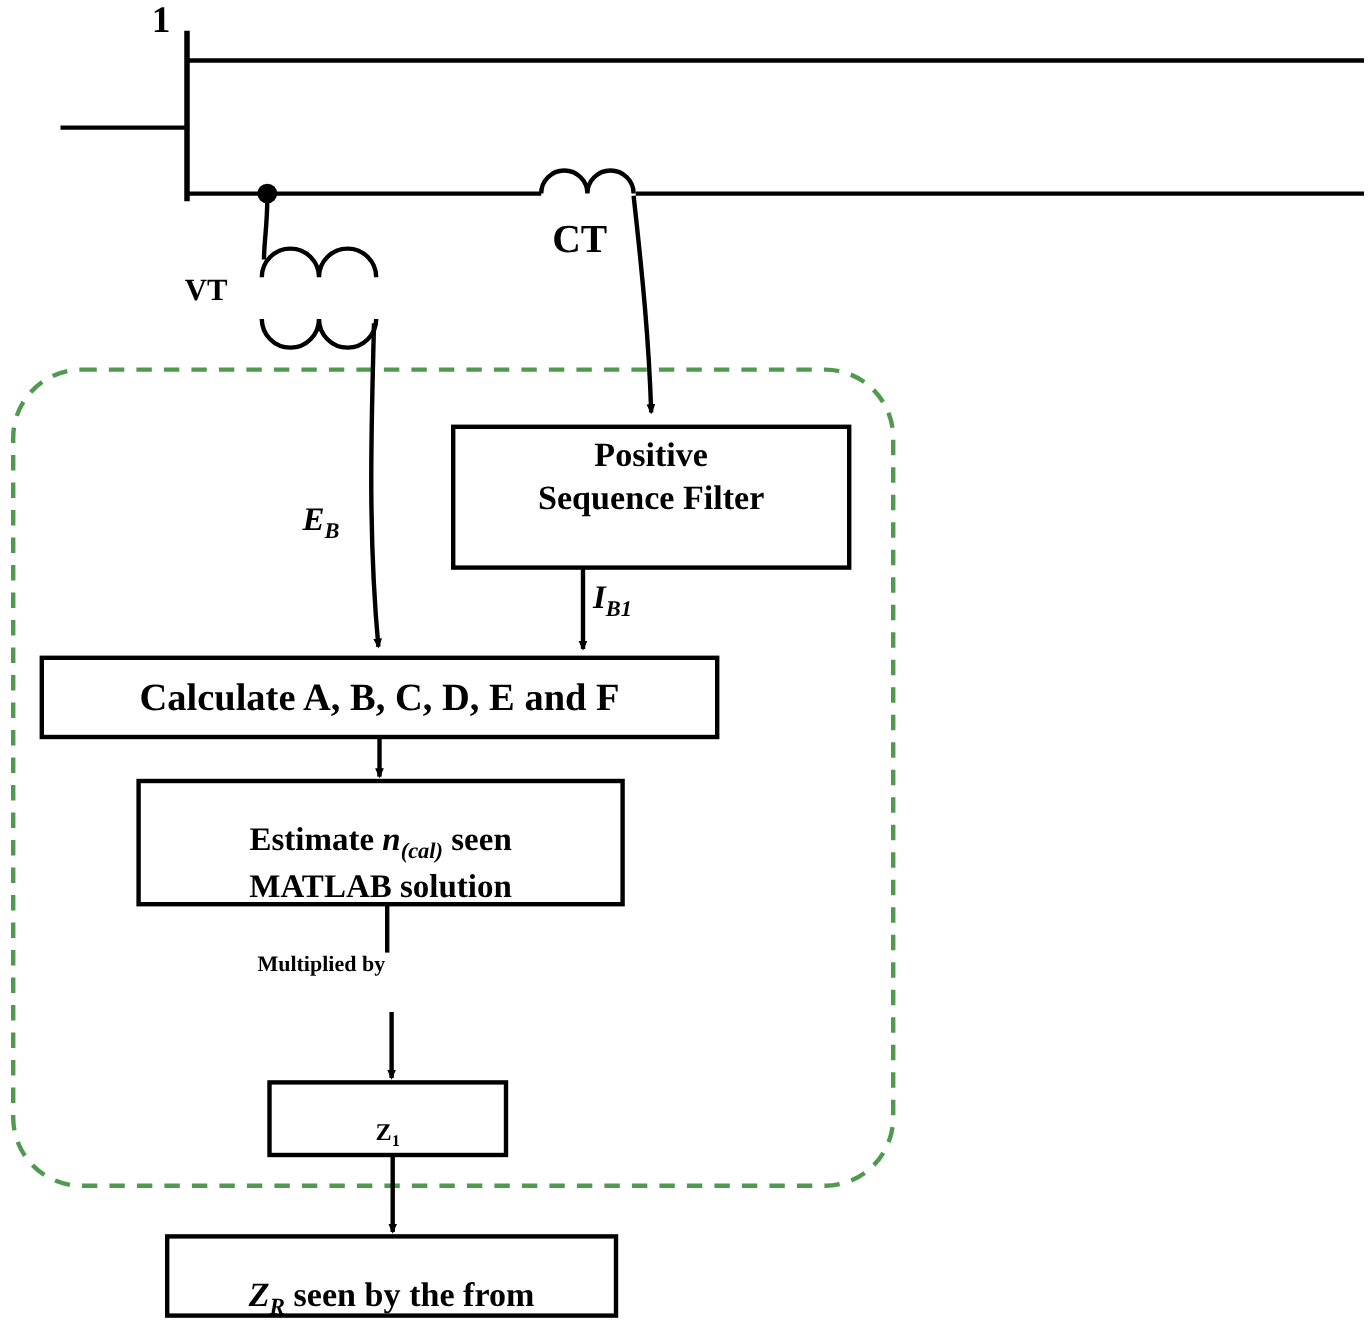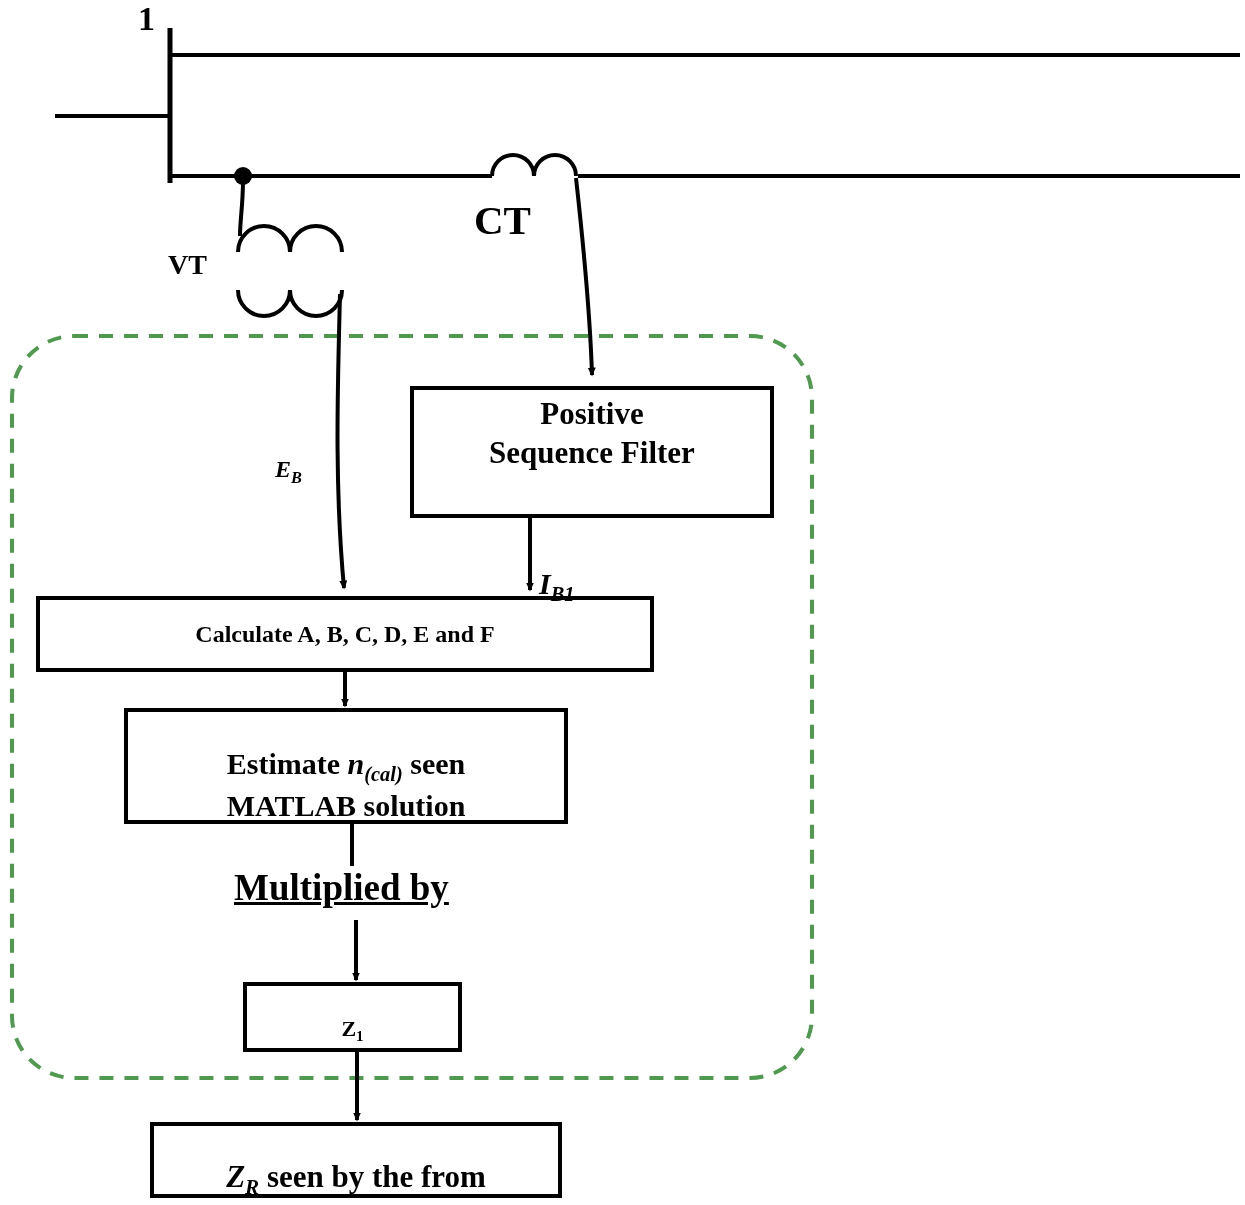--- a/index.html
+++ b/index.html
@@ -102,45 +102,45 @@
 
     <rect x="245" y="984" width="215" height="66" fill="#fff" stroke="#000" stroke-width="4"></rect>
 
     <line x1="357" y1="1050" x2="357" y2="1120" stroke="#000" stroke-width="4" marker-end="url(#arrow)"></line>
 
     <rect x="152" y="1124" width="408" height="72" fill="#fff" stroke="#000" stroke-width="4"></rect>
   </svg>
 
   <div class="lbl" style="left:138px; top:0px; font-size:34px;">1</div>
 
-  <div class="lbl" style="left:474px; top:196px; font-size:41px;">CT</div>
+  <div class="lbl" style="left:502px; top:196px; font-size:36px;">CT</div>
 
   <div class="lbl" style="left:168px; top:249px; font-size:28px;">VT</div>
 
-  <div class="lbl" style="left:275px; top:456px; font-size:24px;">
+  <div class="lbl" style="left:275px; top:456px; font-size:30px;">
     <span class="ital">E</span><sub>B</sub>
   </div>
 
-  <div class="lbl" style="left:539px; top:527px; font-size:30px;margin-top:40px;">
+  <div class="lbl" style="left:539px; top:527px; font-size:30px;">
     <span class="ital">I</span><sub>B1</sub>
   </div>
 
   <div class="box-text" style="left:412px; top:370px; width:360px; height:128px; font-size:31px;">Positive
 Sequence Filter</div>
 
-  <div class="box-text" style="left:38px; top:598px; width:614px; height:72px; font-size:24px;">Calculate A, B, C, D, E and F</div>
+  <div class="box-text" style="left:38px; top:598px; width:614px; height:72px; font-size:35px;">Calculate A, B, C, D, E and F</div>
 
   <div class="box-text" style="left:126px; top:710px; width:440px; height:112px; font-size:30px;">
     <span>
       <span>Estimate </span><span class="ital">n</span><sub>(cal)</sub><span style="white-space:pre-line;"> seen
 MATLAB  solution</span>
     </span>
   </div>
 
-  <div class="lbl" style="left:234px; top:866px; font-size:37px;text-decoration:underline;">Multiplied by</div>
+  <div class="lbl" style="left:234px; top:866px; font-size:20px;">Multiplied by</div>
 
   <div class="box-text" style="left:245px; top:984px; width:215px; height:66px; font-size:22px;">
     <span>
       <span>Z</span><sub style="font-style:normal;">1</sub>
     </span>
   </div>
 
   <div class="box-text" style="left:152px; top:1124px; width:408px; height:72px; font-size:31px;">
     <span>
       <span class="ital">Z</span><sub>R</sub><span> seen by the from</span>

